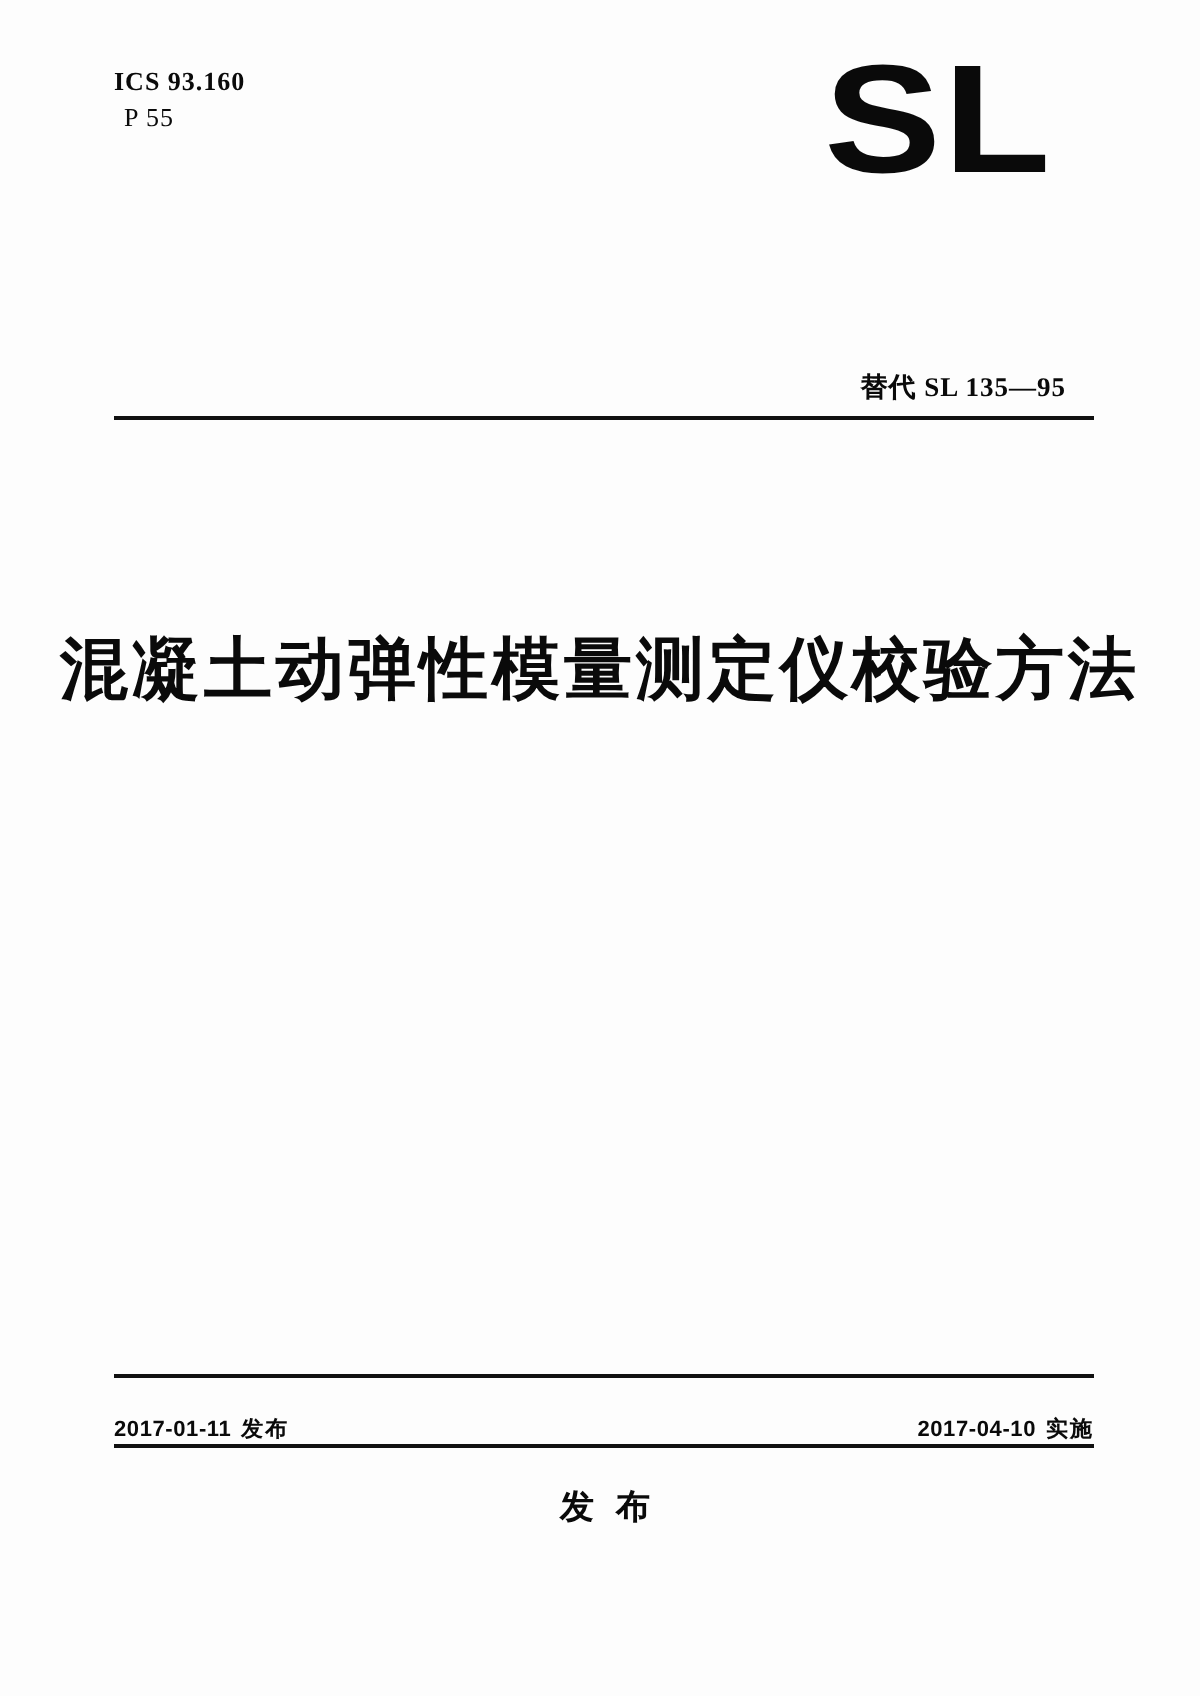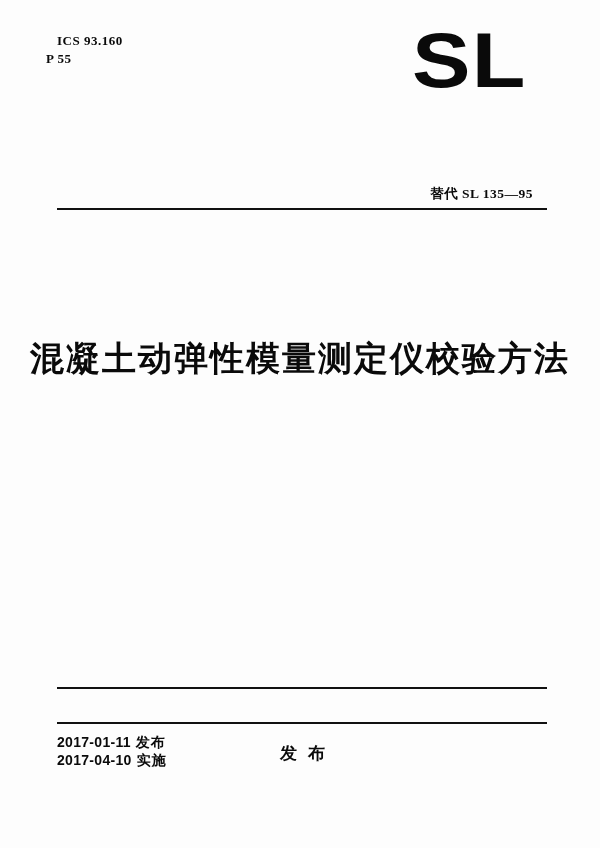--- a/index.html
+++ b/index.html
@@ -22,24 +22,24 @@
   .ics-code {
     position: absolute;
     left: 57px;
     top: 33px;
     font-size: 13px;
     font-weight: bold;
     letter-spacing: 0.5px;
   }
   .class-code {
     position: absolute;
-    left: 46px;
+    left: 62px;
     top: 51px;
     font-size: 13px;
-    font-weight: bold;
+    font-weight: normal;
     letter-spacing: 0.5px;
   }
   .sl-logo {
     position: absolute;
     right: 74px;
     top: 22px;
     font-size: 77px;
     line-height: 1;
     font-weight: bold;
     letter-spacing: 1px;
@@ -83,21 +83,21 @@
     height: 2px;
     background: #111;
   }
   .rule-header { top: 208px; }
   .rule-footer-top { top: 687px; }
   .rule-footer-bottom { top: 722px; }
 
   .title-zh {
     position: absolute;
     left: 0;
-    top: 336px;
+    top: 312px;
     width: 100%;
     text-align: center;
     font-size: 34px;
     font-weight: bold;
     letter-spacing: 2px;
     white-space: nowrap;
   }
   .title-en {
     position: absolute;
     left: 0;
@@ -106,27 +106,26 @@
     text-align: center;
     font-size: 19px;
     line-height: 23px;
     font-weight: bold;
     word-spacing: 4px;
   }
 
   .dates-row {
     position: absolute;
     left: 57px;
-    top: 734px;
+    top: 707px;
     width: 490px;
     display: flex;
     justify-content: space-between;
-    font-size: 14px;
+    font-size: 11px;
     font-weight: bold;
-    flex-direction: column;
   }
   .dates-row .date-text { letter-spacing: 0.3px; }
   .dates-row .date-label { margin-left: 5px; letter-spacing: 1px; }
 
   .publisher-row {
     position: absolute;
     left: 0;
     top: 742px;
     width: 100%;
     display: flex;

